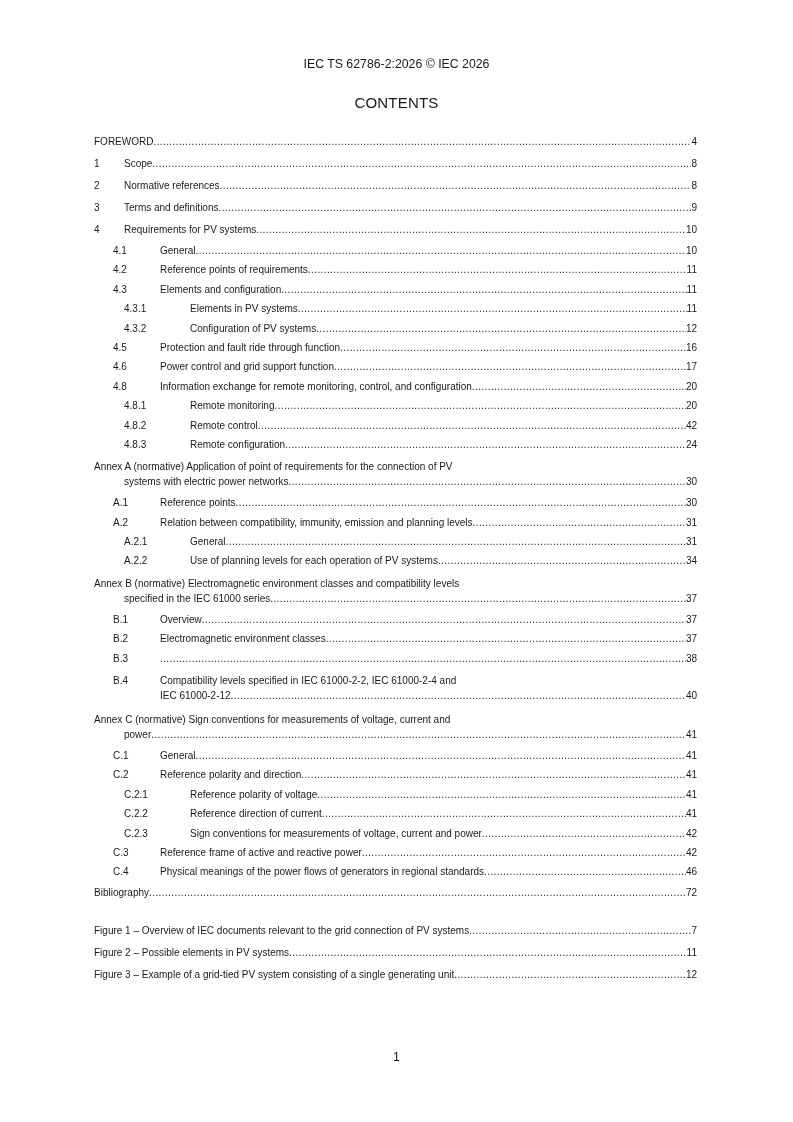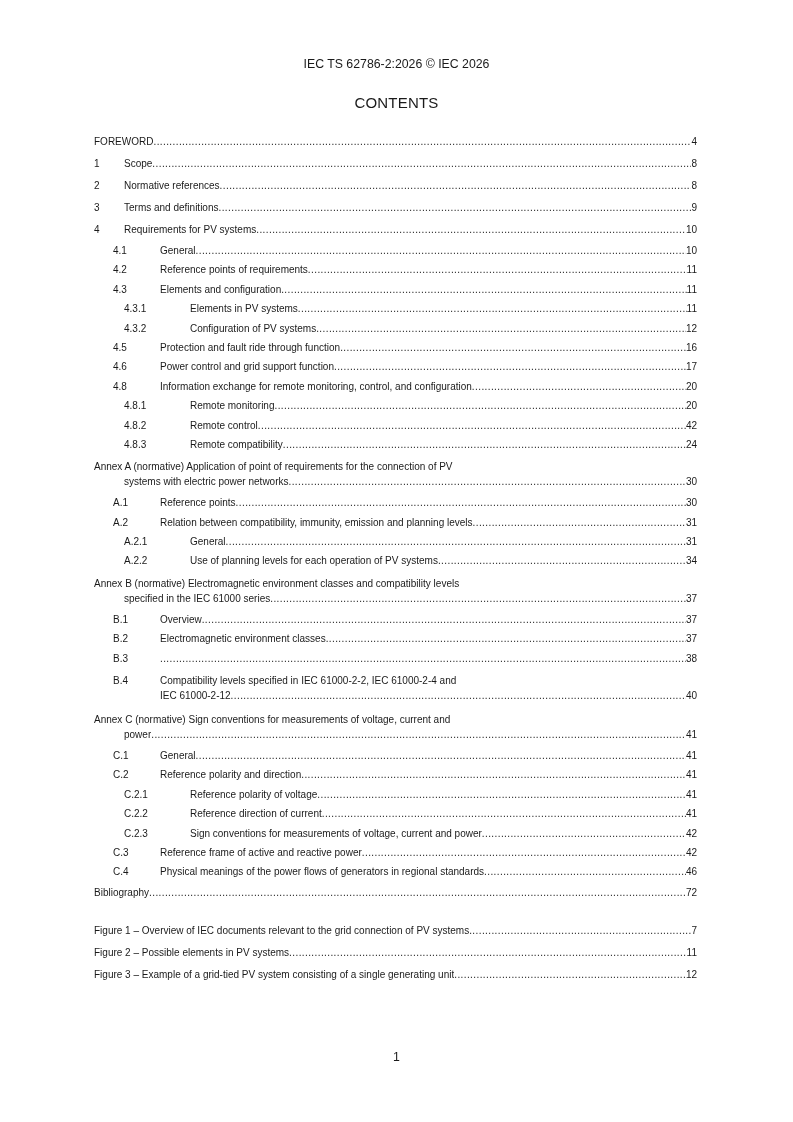--- a/index.html
+++ b/index.html
@@ -142,21 +142,21 @@
       <span class="num" style="left: 30px; top: auto; bottom: 0px;">4.8.2</span>
       <div class="line" style="padding-left: 96px;">
         <span class="txt">Remote control</span>
         <span class="dots"></span>
         <span class="pg">42</span>
       </div>
     </div>
     <div class="row" style="height: 19.4px; line-height: 19.4px;">
       <span class="num" style="left: 30px; top: auto; bottom: 0px;">4.8.3</span>
       <div class="line" style="padding-left: 96px;">
-        <span class="txt">Remote compatibility</span>
+        <span class="txt">Remote configuration</span>
         <span class="dots"></span>
         <span class="pg">24</span>
       </div>
     </div>
     <div class="multi" style="padding-top: 5px;">
       <div class="first" style="padding-left: 0px;">Annex A (normative)  Application of point of requirements for the connection of PV</div>
       <div class="line" style="padding-left: 30px;">
         <span class="txt">systems with electric power networks</span>
         <span class="dots"></span>
         <span class="pg">30</span>

